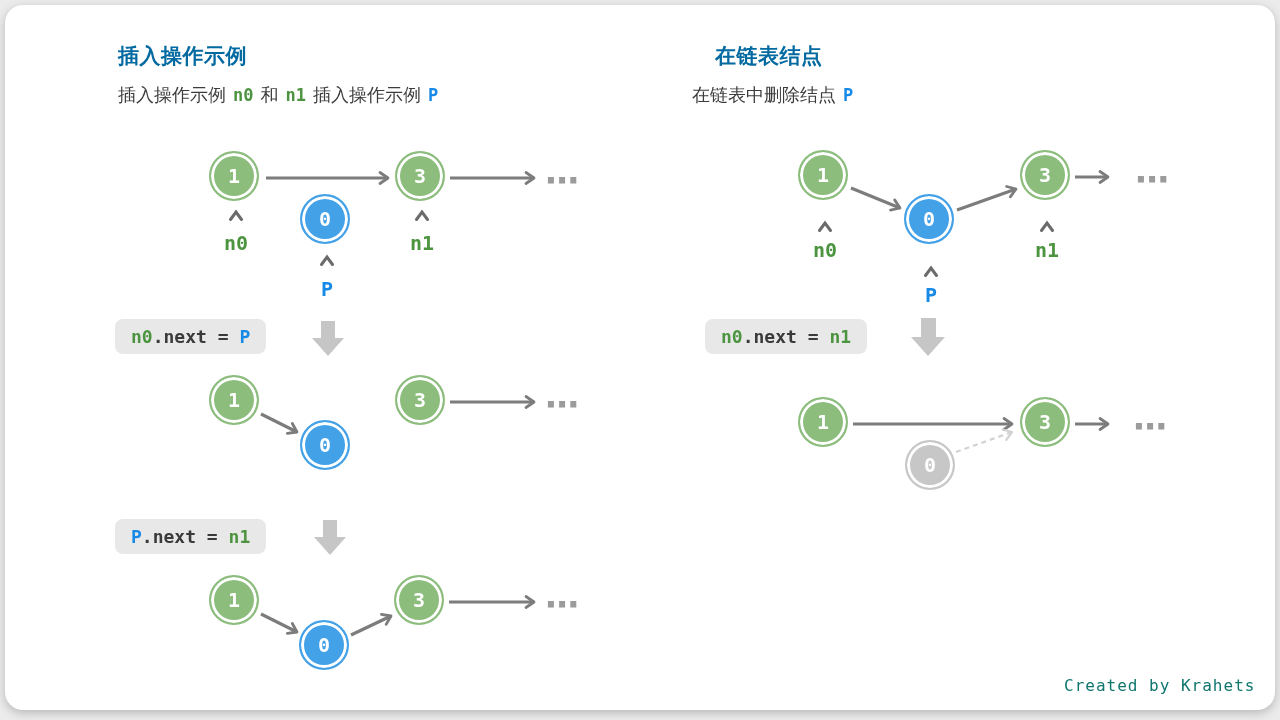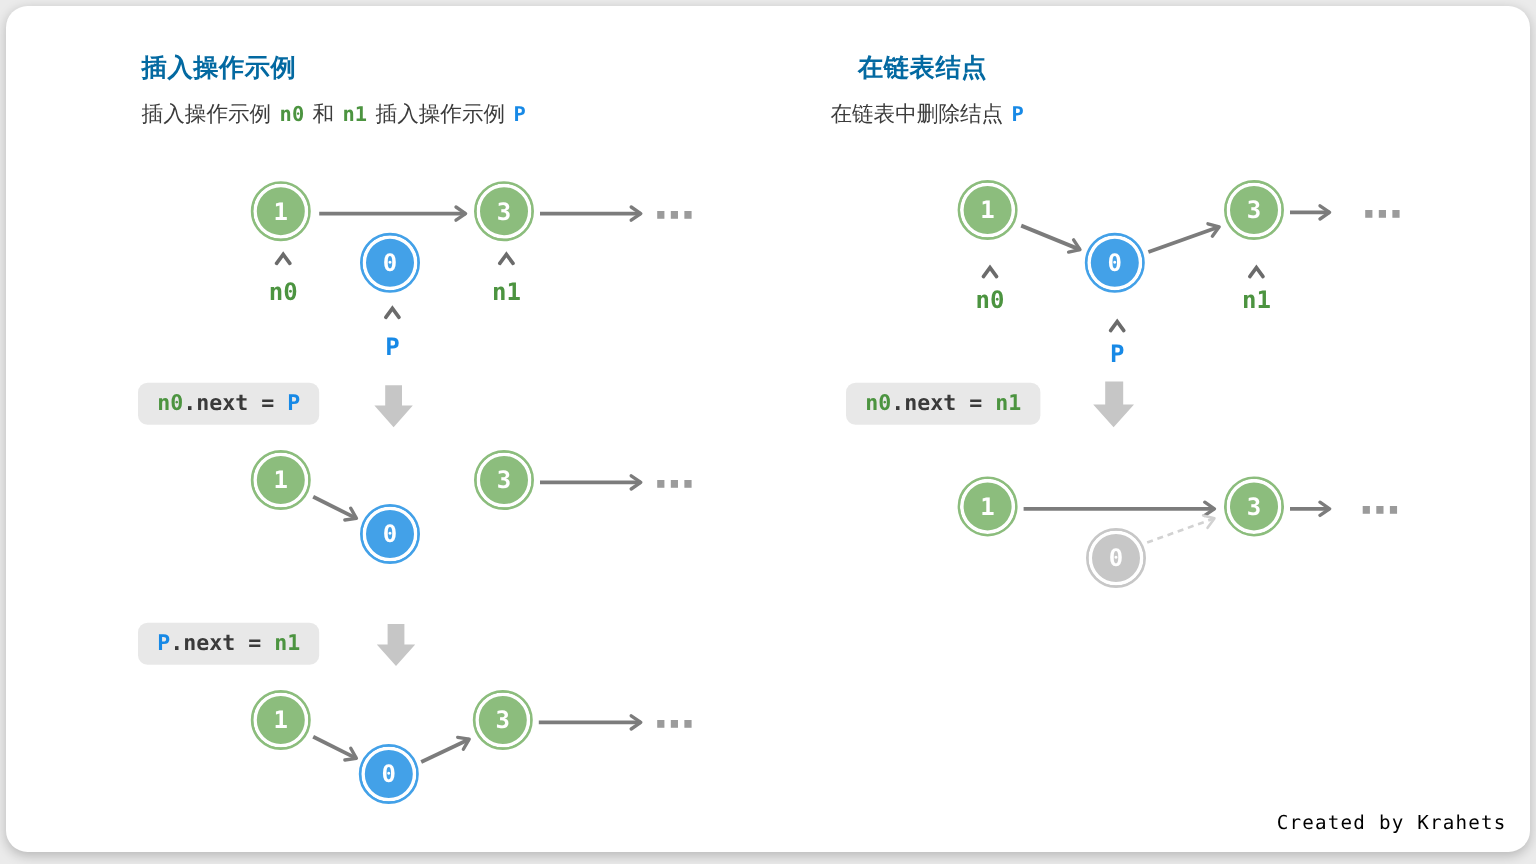--- a/index.html
+++ b/index.html
@@ -58,21 +58,21 @@
     display:flex; align-items:center; padding:0 16px; height:35px;
     font-family:"DejaVu Sans Mono","Liberation Mono",monospace;
     font-weight:bold; font-size:18px; color:#3a3a3a; white-space:pre; z-index:2;
   }
   .codebox .green { color:#4c9440; }
   .codebox .blue  { color:#1789e6; }
 
   .credit {
     position:absolute; left:1064px; top:676px;
     font-family:"DejaVu Sans Mono","Liberation Mono",monospace;
-    font-size:16px; color:#000000; letter-spacing:1px;
+    font-size:16px; color:#0f766e; letter-spacing:1px;
   }
 </style>
 </head>
 <body>
 
 <div class="card"></div>
 
 <svg class="overlay">
   <defs>
     <marker id="ah" markerUnits="userSpaceOnUse" markerWidth="16" markerHeight="16" refX="11" refY="8" orient="auto">

